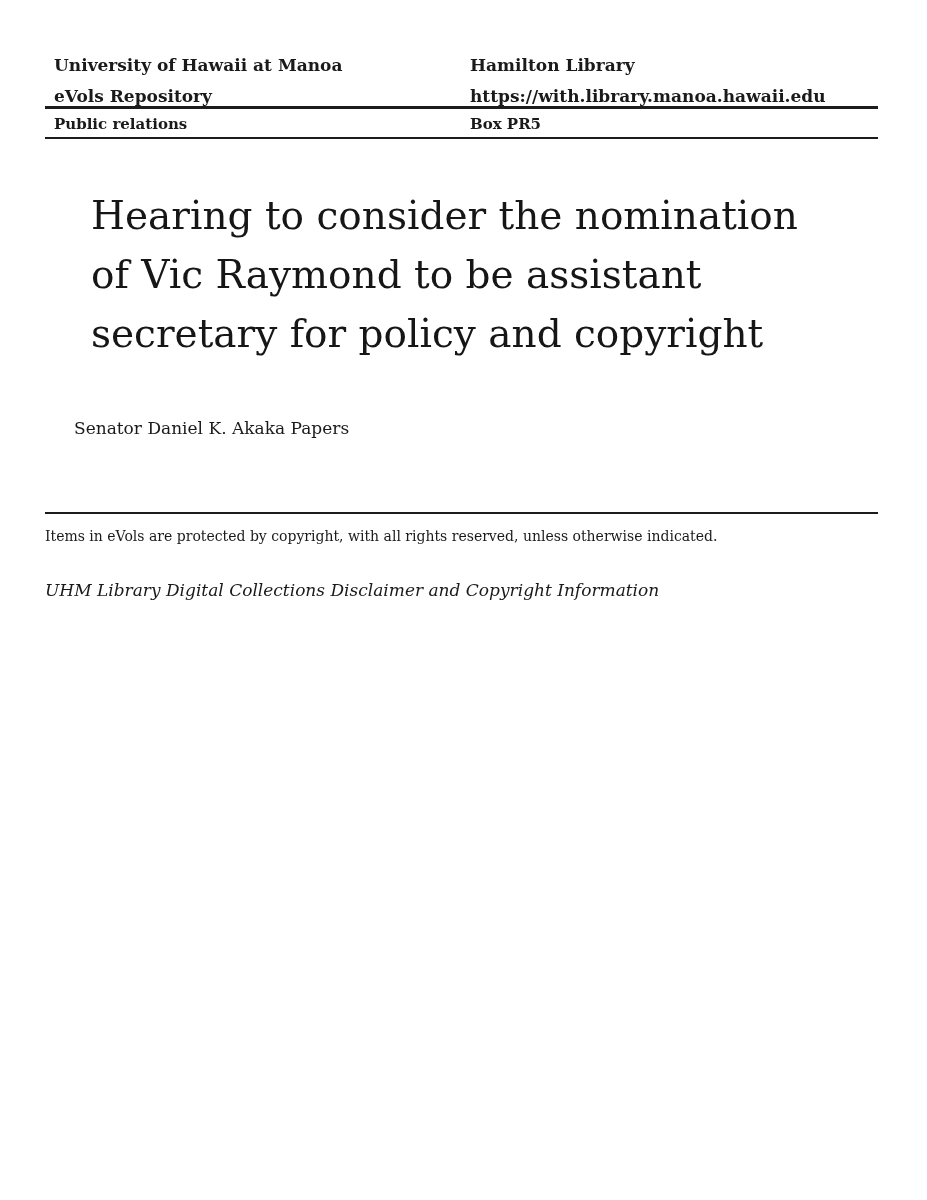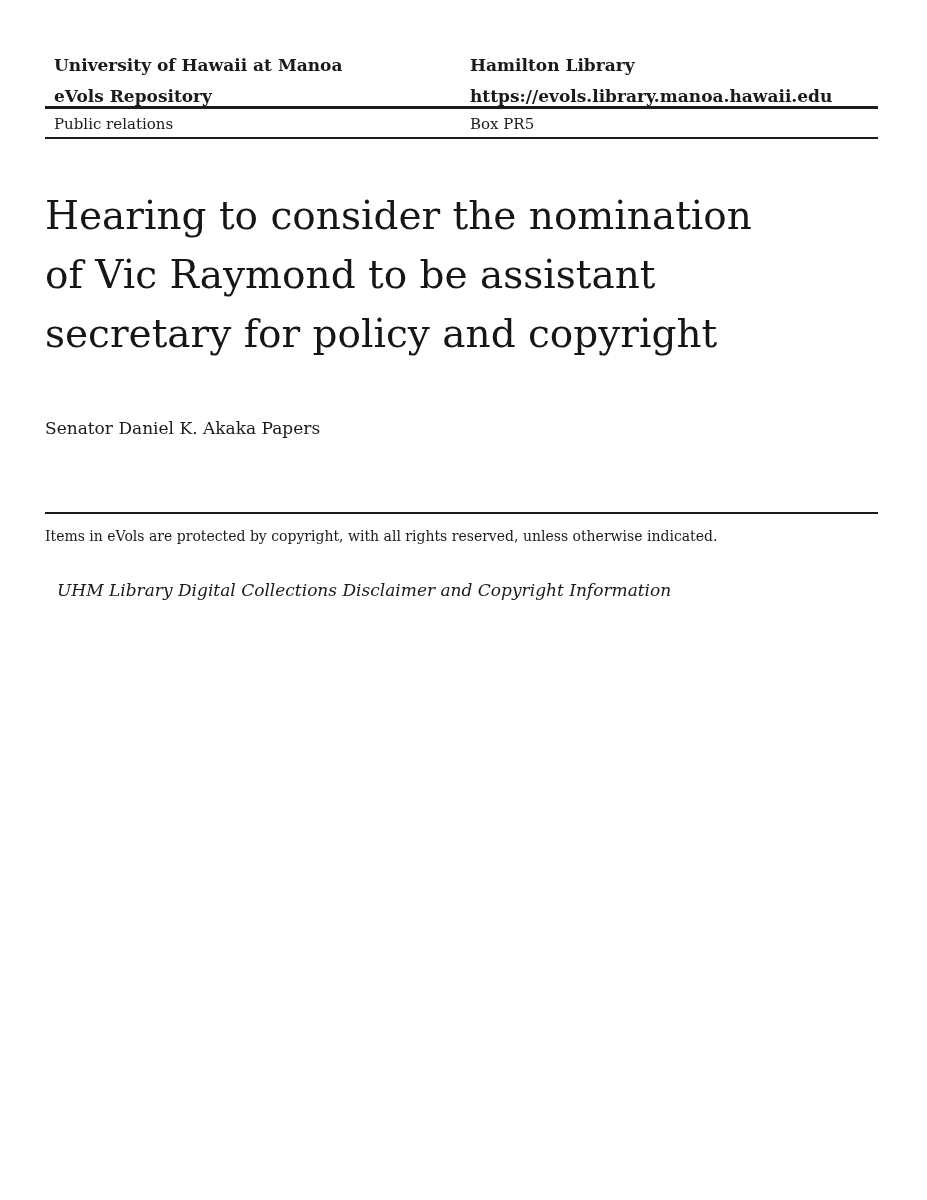--- a/index.html
+++ b/index.html
@@ -9,21 +9,21 @@
     height: 1200px;
     background: #ffffff;
     font-family: "DejaVu Serif", "Liberation Serif", serif;
     color: #1a1a1a;
     overflow: hidden;
   }
   .abs { position: absolute; white-space: nowrap; }
 
   
   .lh-bold { font-weight: 700; font-size: 17px; line-height: 20px; }
-  .lh-small { font-weight: 400; font-size: 15px; line-height: 18px; }
+  .lh-small { font-weight: 700; font-size: 15px; line-height: 18px; }
   .col1 { left: 54px; }
   .col2 { left: 470px; }
   .row1 { top: 55px; }
   .row2 { top: 86px; }
   .row3 { top: 115px; }
 
   .rule { position: absolute; left: 45px; width: 833px; background: #1c1c1c; }
   .rule-thick { top: 106px; height: 3px; }
   .rule-thin  { top: 137px; height: 2px; }
   .rule-mid   { top: 512px; height: 2px; }
@@ -31,63 +31,63 @@
   
   .title-block {
     position: absolute;
     left: 45px;
     top: 186px;
     font-size: 39px;
     line-height: 59px;
     font-weight: 400;
     color: #161616;
   }
-  .title-line { white-space: nowrap; }
+  .title-line { white-space: nowrap; margin-left: 46px; }
 
   
   .meta-block {
     position: absolute;
     left: 45px;
     top: 415px;
     font-size: 17px;
     line-height: 26px;
     color: #1a1a1a;
   }
-  .meta-line { white-space: nowrap; }
+  .meta-line { white-space: nowrap; margin-left: 29px; }
   .link-plain { color: #1a1a1a; text-decoration: none; cursor: pointer; }
 
   
   .rights-line {
     position: absolute;
     left: 45px;
     top: 523px;
     font-size: 14px;
     line-height: 26px;
     white-space: nowrap;
   }
   .disclaimer-line {
     position: absolute;
-    left: 57px;
+    left: 45px;
     top: 577px;
     font-size: 17px;
     line-height: 26px;
     font-style: italic;
     white-space: nowrap;
   }
 </style>
 </head>
 <body>
 
 <div class="page">
 
   <div class="abs lh-bold col1 row1">University of Hawaii at Manoa</div>
   <div class="abs lh-bold col2 row1">Hamilton Library</div>
 
   <div class="abs lh-bold col1 row2">eVols Repository</div>
-  <div class="abs lh-bold col2 row2">https://evols.library.manoa.hawaii.edu</div>
+  <div class="abs lh-bold col2 row2">https://with.library.manoa.hawaii.edu</div>
 
   <div class="rule rule-thick"></div>
 
   <div class="abs lh-small col1 row3">Public relations</div>
   <div class="abs lh-small col2 row3">Box PR5</div>
 
   <div class="rule rule-thin"></div>
 
   <div class="title-block">
     <div class="title-line">Hearing to consider the nomination</div>

